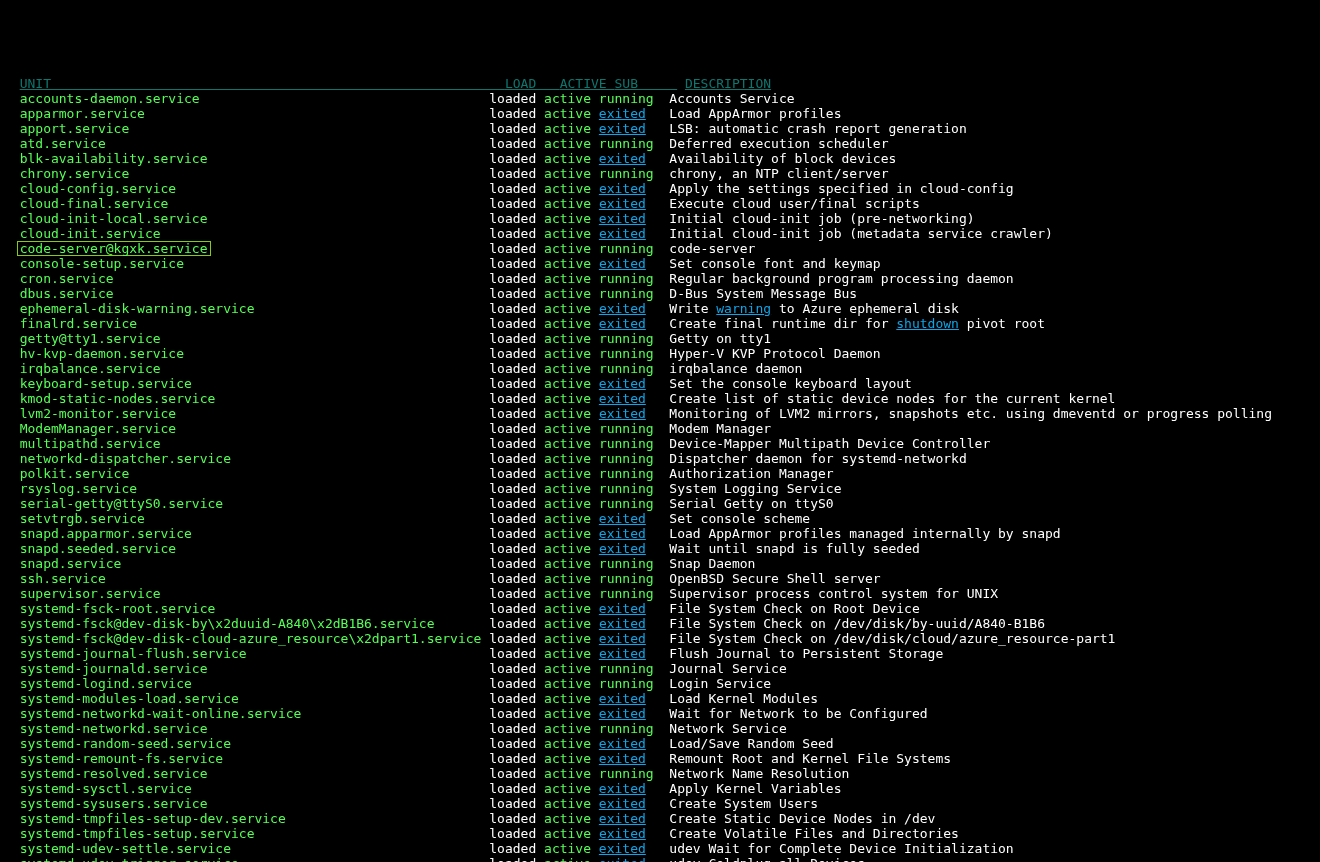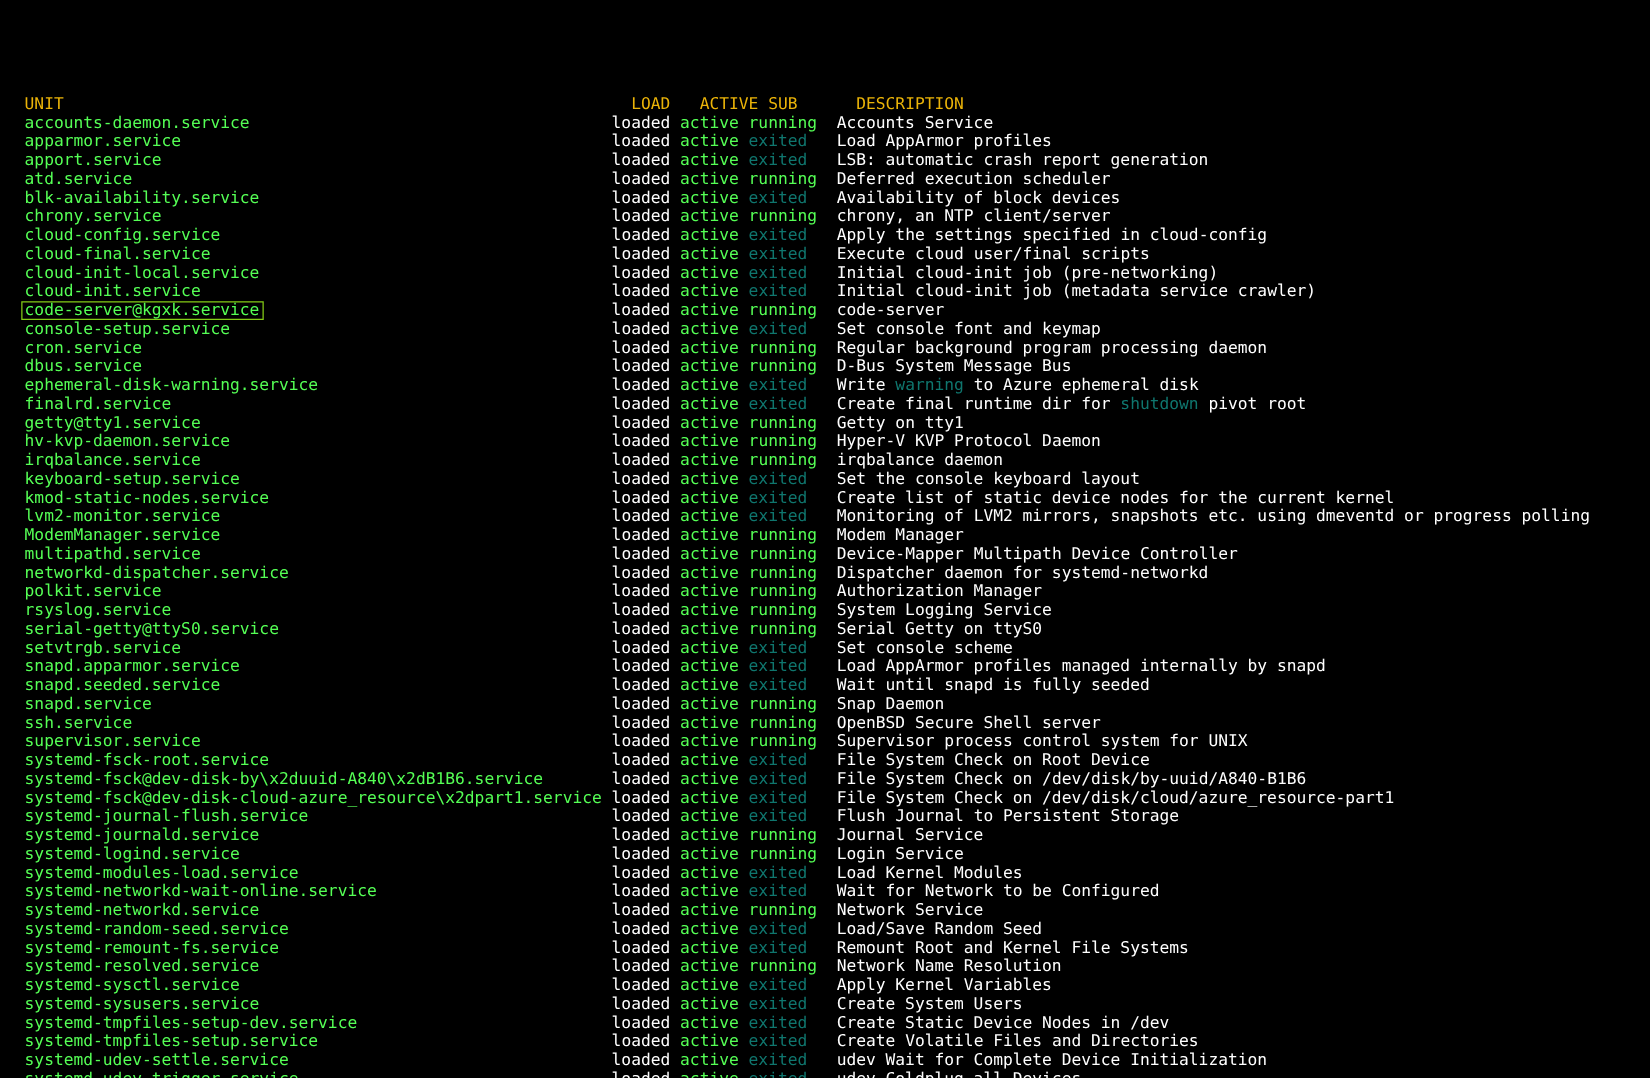--- a/index.html
+++ b/index.html
@@ -9,24 +9,24 @@
     color: #fff;
     font-family: "DejaVu Sans Mono", "Liberation Mono", "Consolas", monospace;
     font-size: 13px;
     line-height: 15px;
     white-space: pre;
     overflow: hidden;
     width: 1320px;
     height: 862px;
   }
   .term { padding: 1px 4px 0 4px; }
-  .hdr { color: #eab308; }
+  .hdr { text-decoration: underline; color: #0f766e; }
   .g  { color: #55ff55; }
   .w  { color: #ffffff; }
-  .y  { color: #0f766e; } 
+  .y  { color: #0ea5e9; text-decoration: underline; } 
   .box {
     display: inline-block;
     border: 1px solid #84cc16;
     margin: -1px -3px;
     padding: 0px 2px;
     line-height: 13px;
   }
 </style>
 </head>
 <body>

